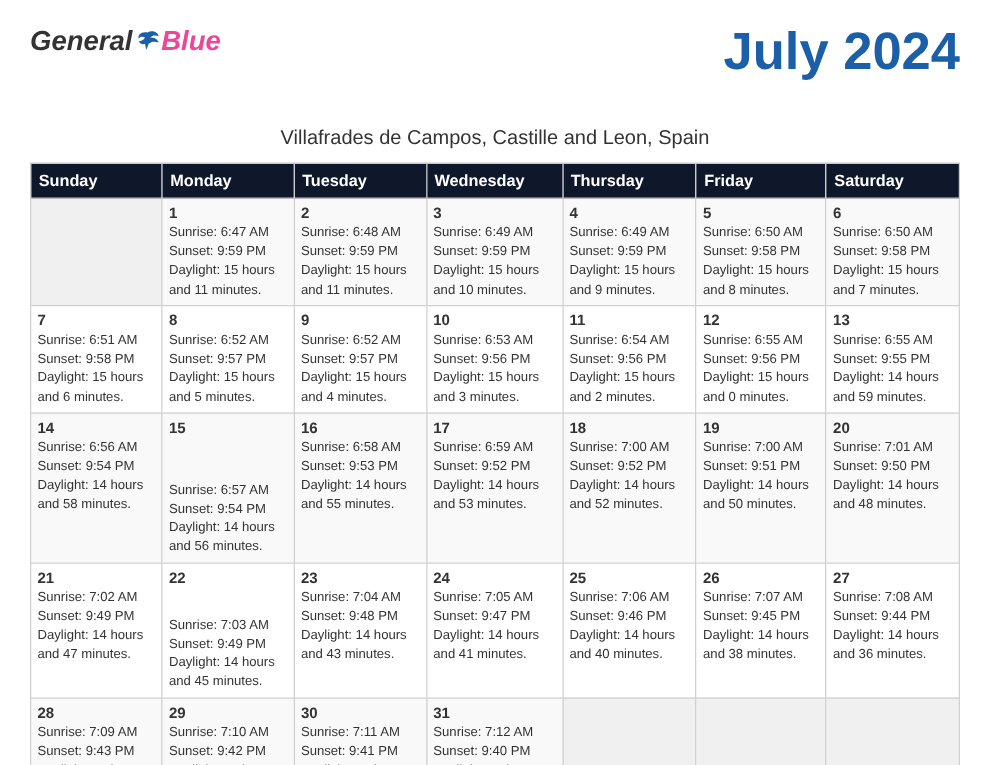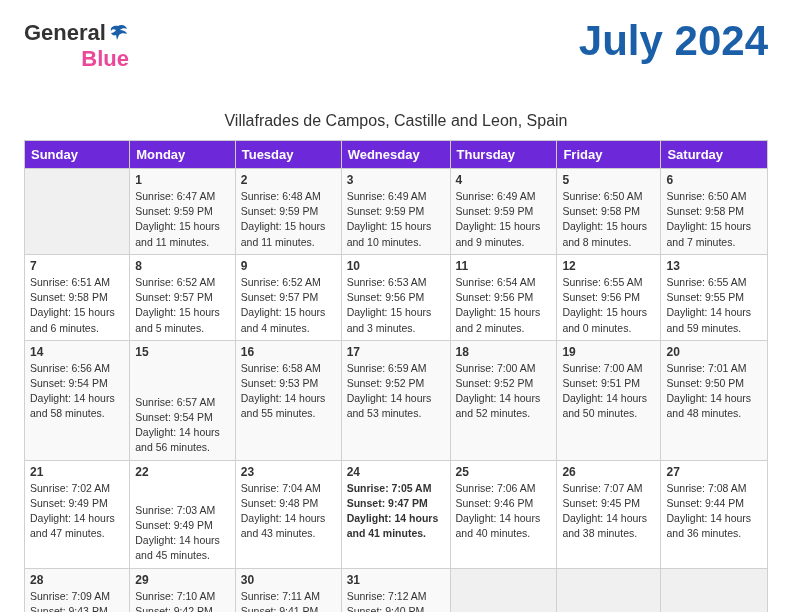--- a/index.html
+++ b/index.html
@@ -11,22 +11,23 @@
       padding: 20px 24px;
     }
     .header-area {
       display: flex;
       justify-content: space-between;
       align-items: flex-start;
       margin-bottom: 6px;
     }
     .logo {
       display: flex;
-      flex-direction: column;
+      flex-direction: row;
       align-items: flex-end;
+      font-style: italic;
     }
     .month-title {
       font-size: 42px;
       font-weight: bold;
       color: #1a5fa8;
       text-align: right;
       line-height: 1;
       margin-left: 22px;
     }
     .subtitle {
@@ -35,21 +36,21 @@
       color: #333;
       margin-bottom: 10px;
       margin-top: 40px;
     }
     table {
       width: 100%;
       border-collapse: collapse;
       font-size: 11px;
     }
     thead tr th {
-      background-color: #6d28d9;
+      background-color: #0f172a;
       color: #fff;
       text-align: left;
       padding: 6px 6px;
       font-size: 13px;
       font-weight: bold;
       border: 1px solid #ccc;
     }
     tbody tr td {
       border: 1px solid #d0d0d0;
       vertical-align: top;
@@ -274,21 +275,21 @@
         </td>
         <td>
           <span class="day-num">23</span>
           <div class="day-detail" style="white-space: pre-line;">Sunrise: 7:04 AM
 Sunset: 9:48 PM
 Daylight: 14 hours
 and 43 minutes.</div>
         </td>
         <td>
           <span class="day-num">24</span>
-          <div class="day-detail" style="white-space: pre-line; font-weight: bold;">Sunrise: 7:05 AM
+          <div class="day-detail" style="white-space: pre-line;">Sunrise: 7:05 AM
 Sunset: 9:47 PM
 Daylight: 14 hours
 and 41 minutes.</div>
         </td>
         <td>
           <span class="day-num">25</span>
           <div class="day-detail" style="white-space: pre-line;">Sunrise: 7:06 AM
 Sunset: 9:46 PM
 Daylight: 14 hours
 and 40 minutes.</div>

